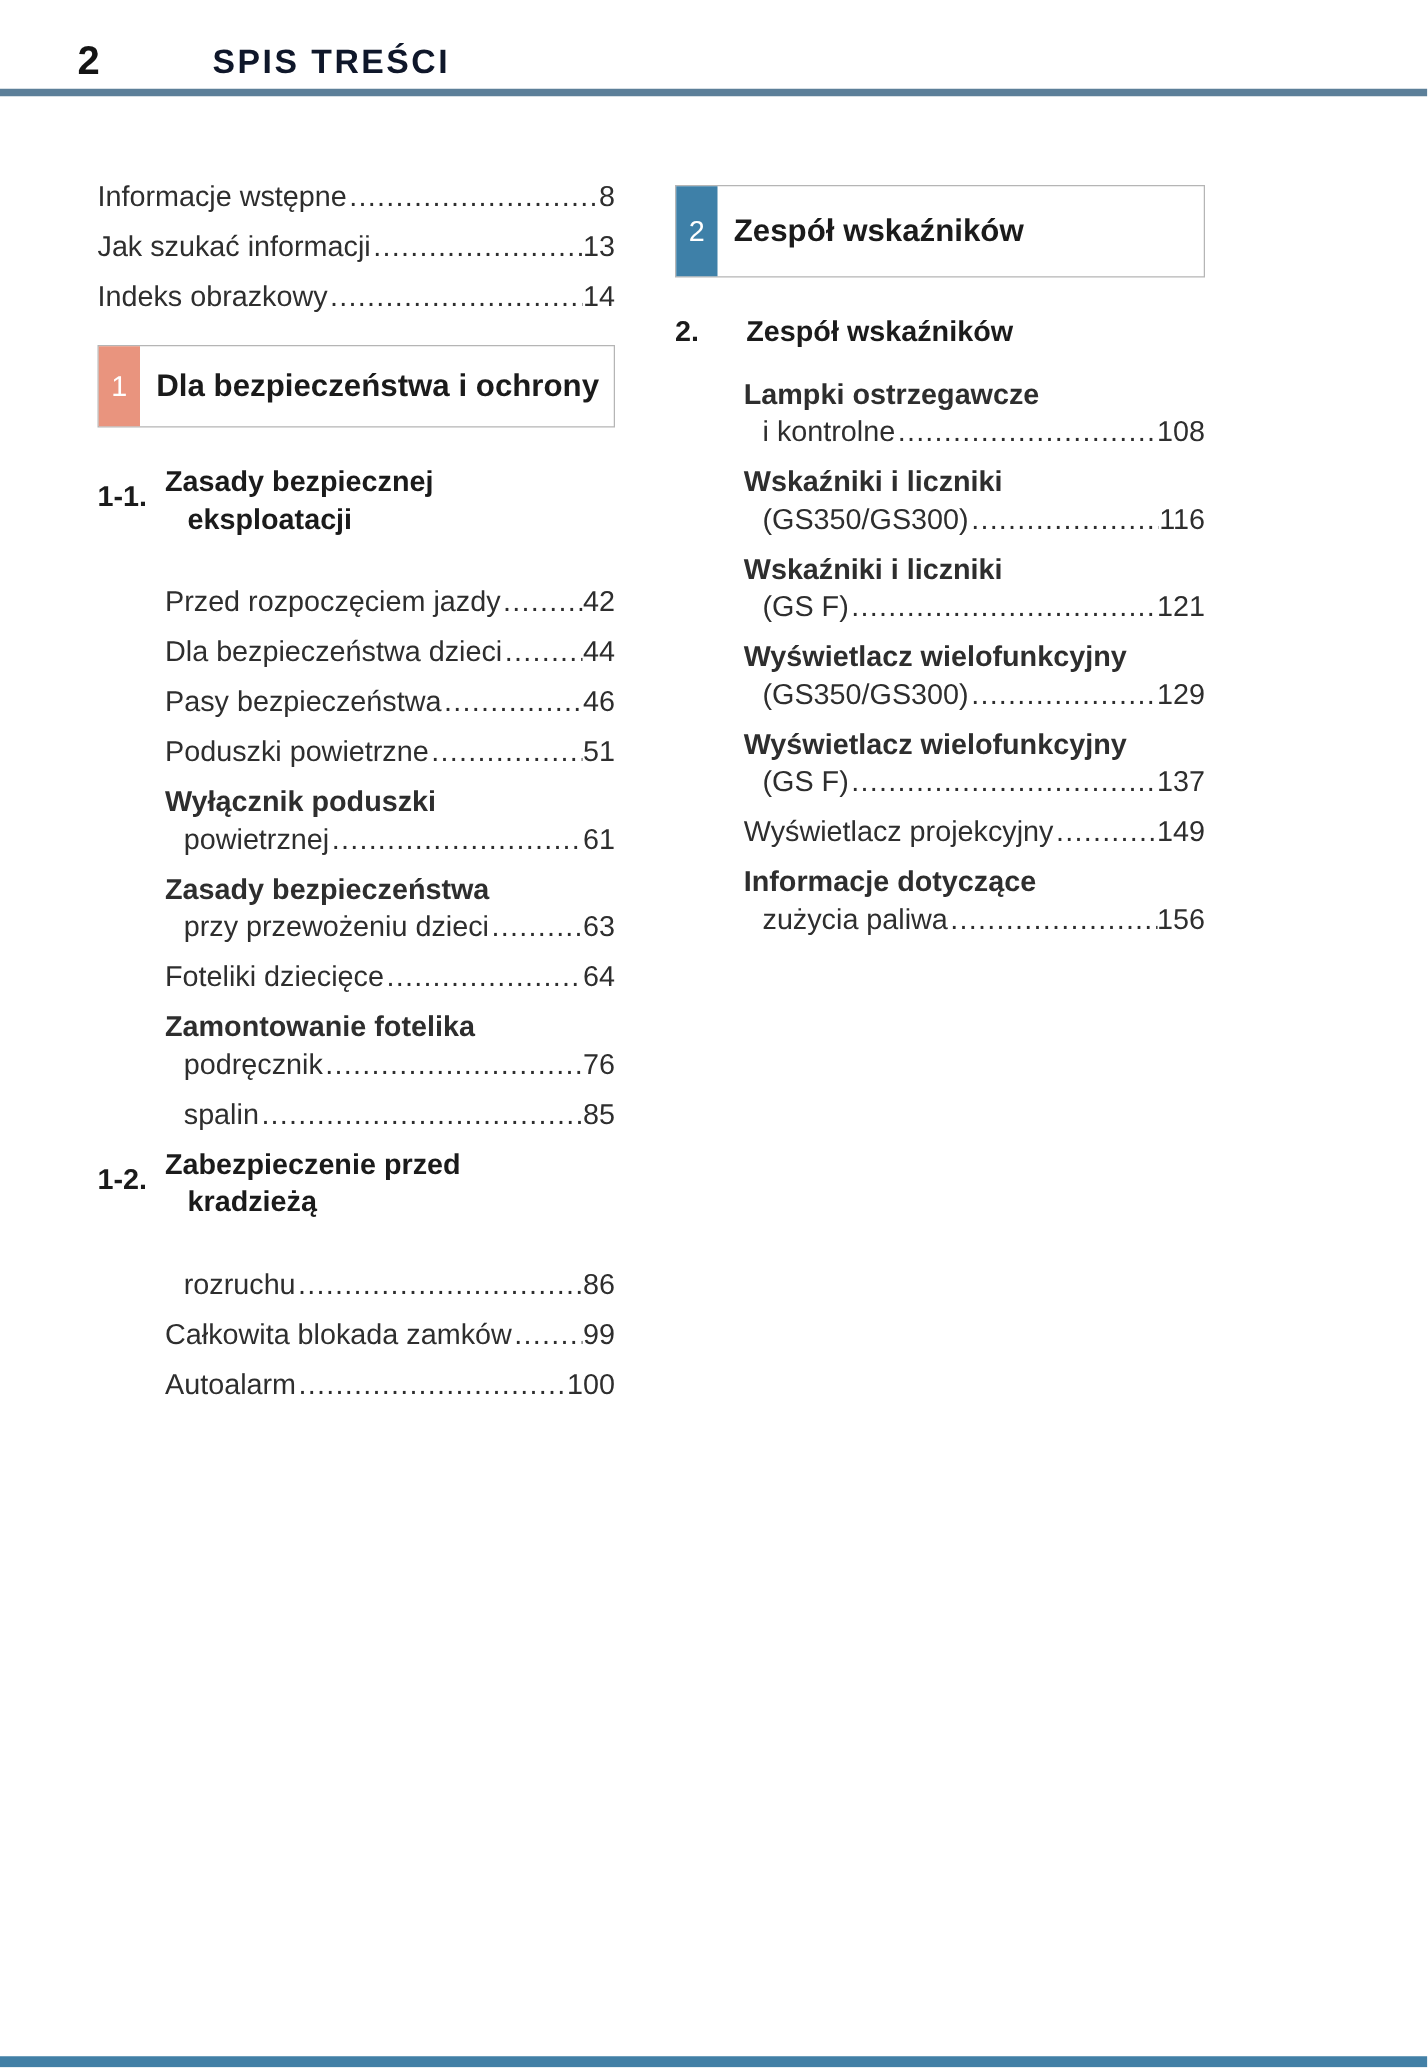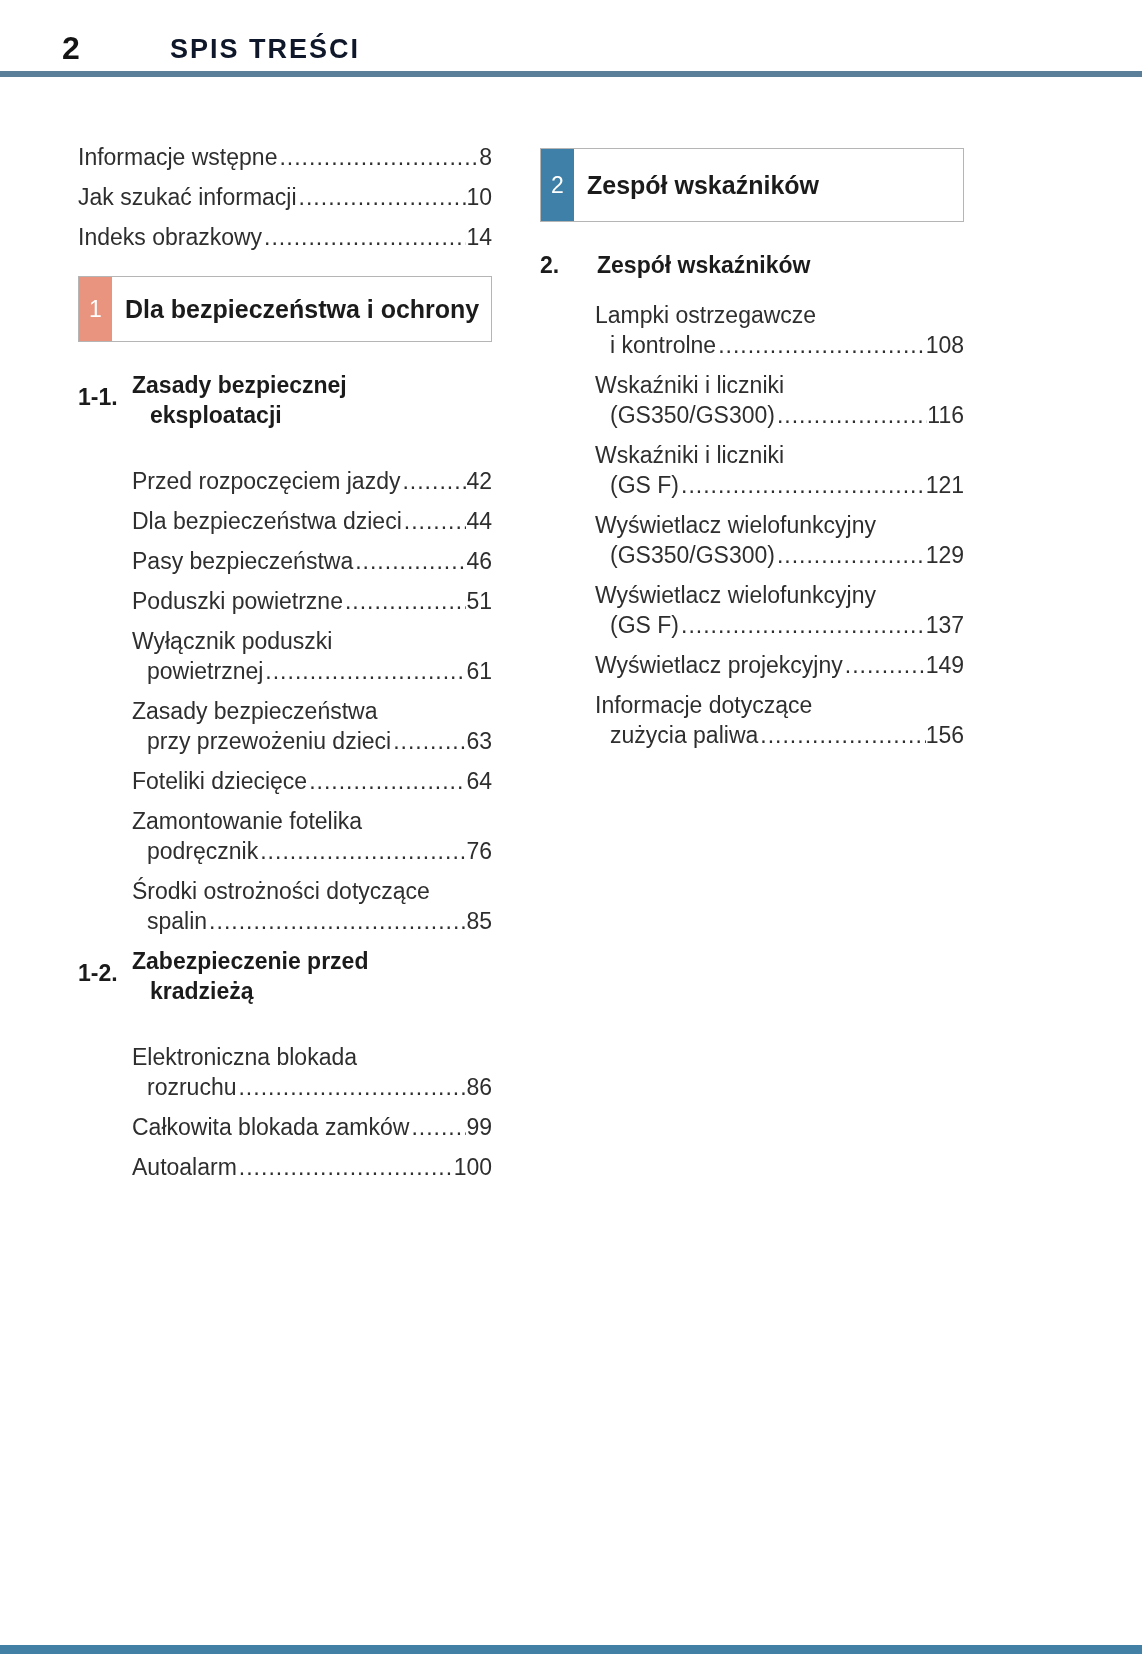--- a/index.html
+++ b/index.html
@@ -21,21 +21,21 @@
 
   
   .toc-row { display:flex; align-items:flex-start; line-height:30px; }
   .toc-row .t { white-space:nowrap; }
   .dots { flex:1 1 auto; min-width:10px; overflow:hidden; white-space:nowrap; padding:0 2px; }
   .dots::after {
     content:"......................................................................................................................";
     letter-spacing:1px;
   }
   .pg { white-space:nowrap; }
-  .toc-line { line-height:30px; white-space:nowrap; }
+  .toc-line { line-height:30px; white-space:nowrap;font-weight:bold; }
   .entry { margin-bottom:10px; }
   .entry .cont { padding-left:15px; }
 
   
   .secbox { display:flex; align-items:stretch; border:1px solid #b5b5b5; background:#ffffff; }
   .secbox-left  { height:64px; margin-top:24px; }
   .secbox-right { height:72px; }
   .secbox .tab { flex:0 0 33px; display:flex; align-items:center; justify-content:center;
                  color:#ffffff; font-size:23px; }
   .tab-salmon { background:#e9947e; }
@@ -70,21 +70,21 @@
         <div class="toc-row">
           <span class="t">Informacje wstępne</span>
           <span class="dots"></span>
           <span class="pg">8</span>
         </div>
       </div>
       <div class="entry">
         <div class="toc-row">
           <span class="t">Jak szukać informacji</span>
           <span class="dots"></span>
-          <span class="pg">10</span>
+          <span class="pg">13</span>
         </div>
       </div>
       <div class="entry">
         <div class="toc-row">
           <span class="t">Indeks obrazkowy</span>
           <span class="dots"></span>
           <span class="pg">14</span>
         </div>
       </div>
     </div>
@@ -155,39 +155,37 @@
       </div>
       <div class="entry">
         <div class="toc-line">Zamontowanie fotelika</div>
         <div class="toc-row cont">
           <span class="t">podręcznik</span>
           <span class="dots"></span>
           <span class="pg">76</span>
         </div>
       </div>
       <div class="entry">
-        <div class="toc-line">Środki ostrożności dotyczące</div>
         <div class="toc-row cont">
           <span class="t">spalin</span>
           <span class="dots"></span>
           <span class="pg">85</span>
         </div>
       </div>
     </div>
 
     <div class="group-heading tight">
       <span class="gh-label">1-2.</span>
       <span class="gh-lines">
         <span class="ghl">Zabezpieczenie przed</span><br>
         <span class="ghl ghl2">kradzieżą</span>
       </span>
     </div>
     <div class="entries">
       <div class="entry">
-        <div class="toc-line">Elektroniczna blokada</div>
         <div class="toc-row cont">
           <span class="t">rozruchu</span>
           <span class="dots"></span>
           <span class="pg">86</span>
         </div>
       </div>
       <div class="entry">
         <div class="toc-row">
           <span class="t">Całkowita blokada zamków</span>
           <span class="dots"></span>

